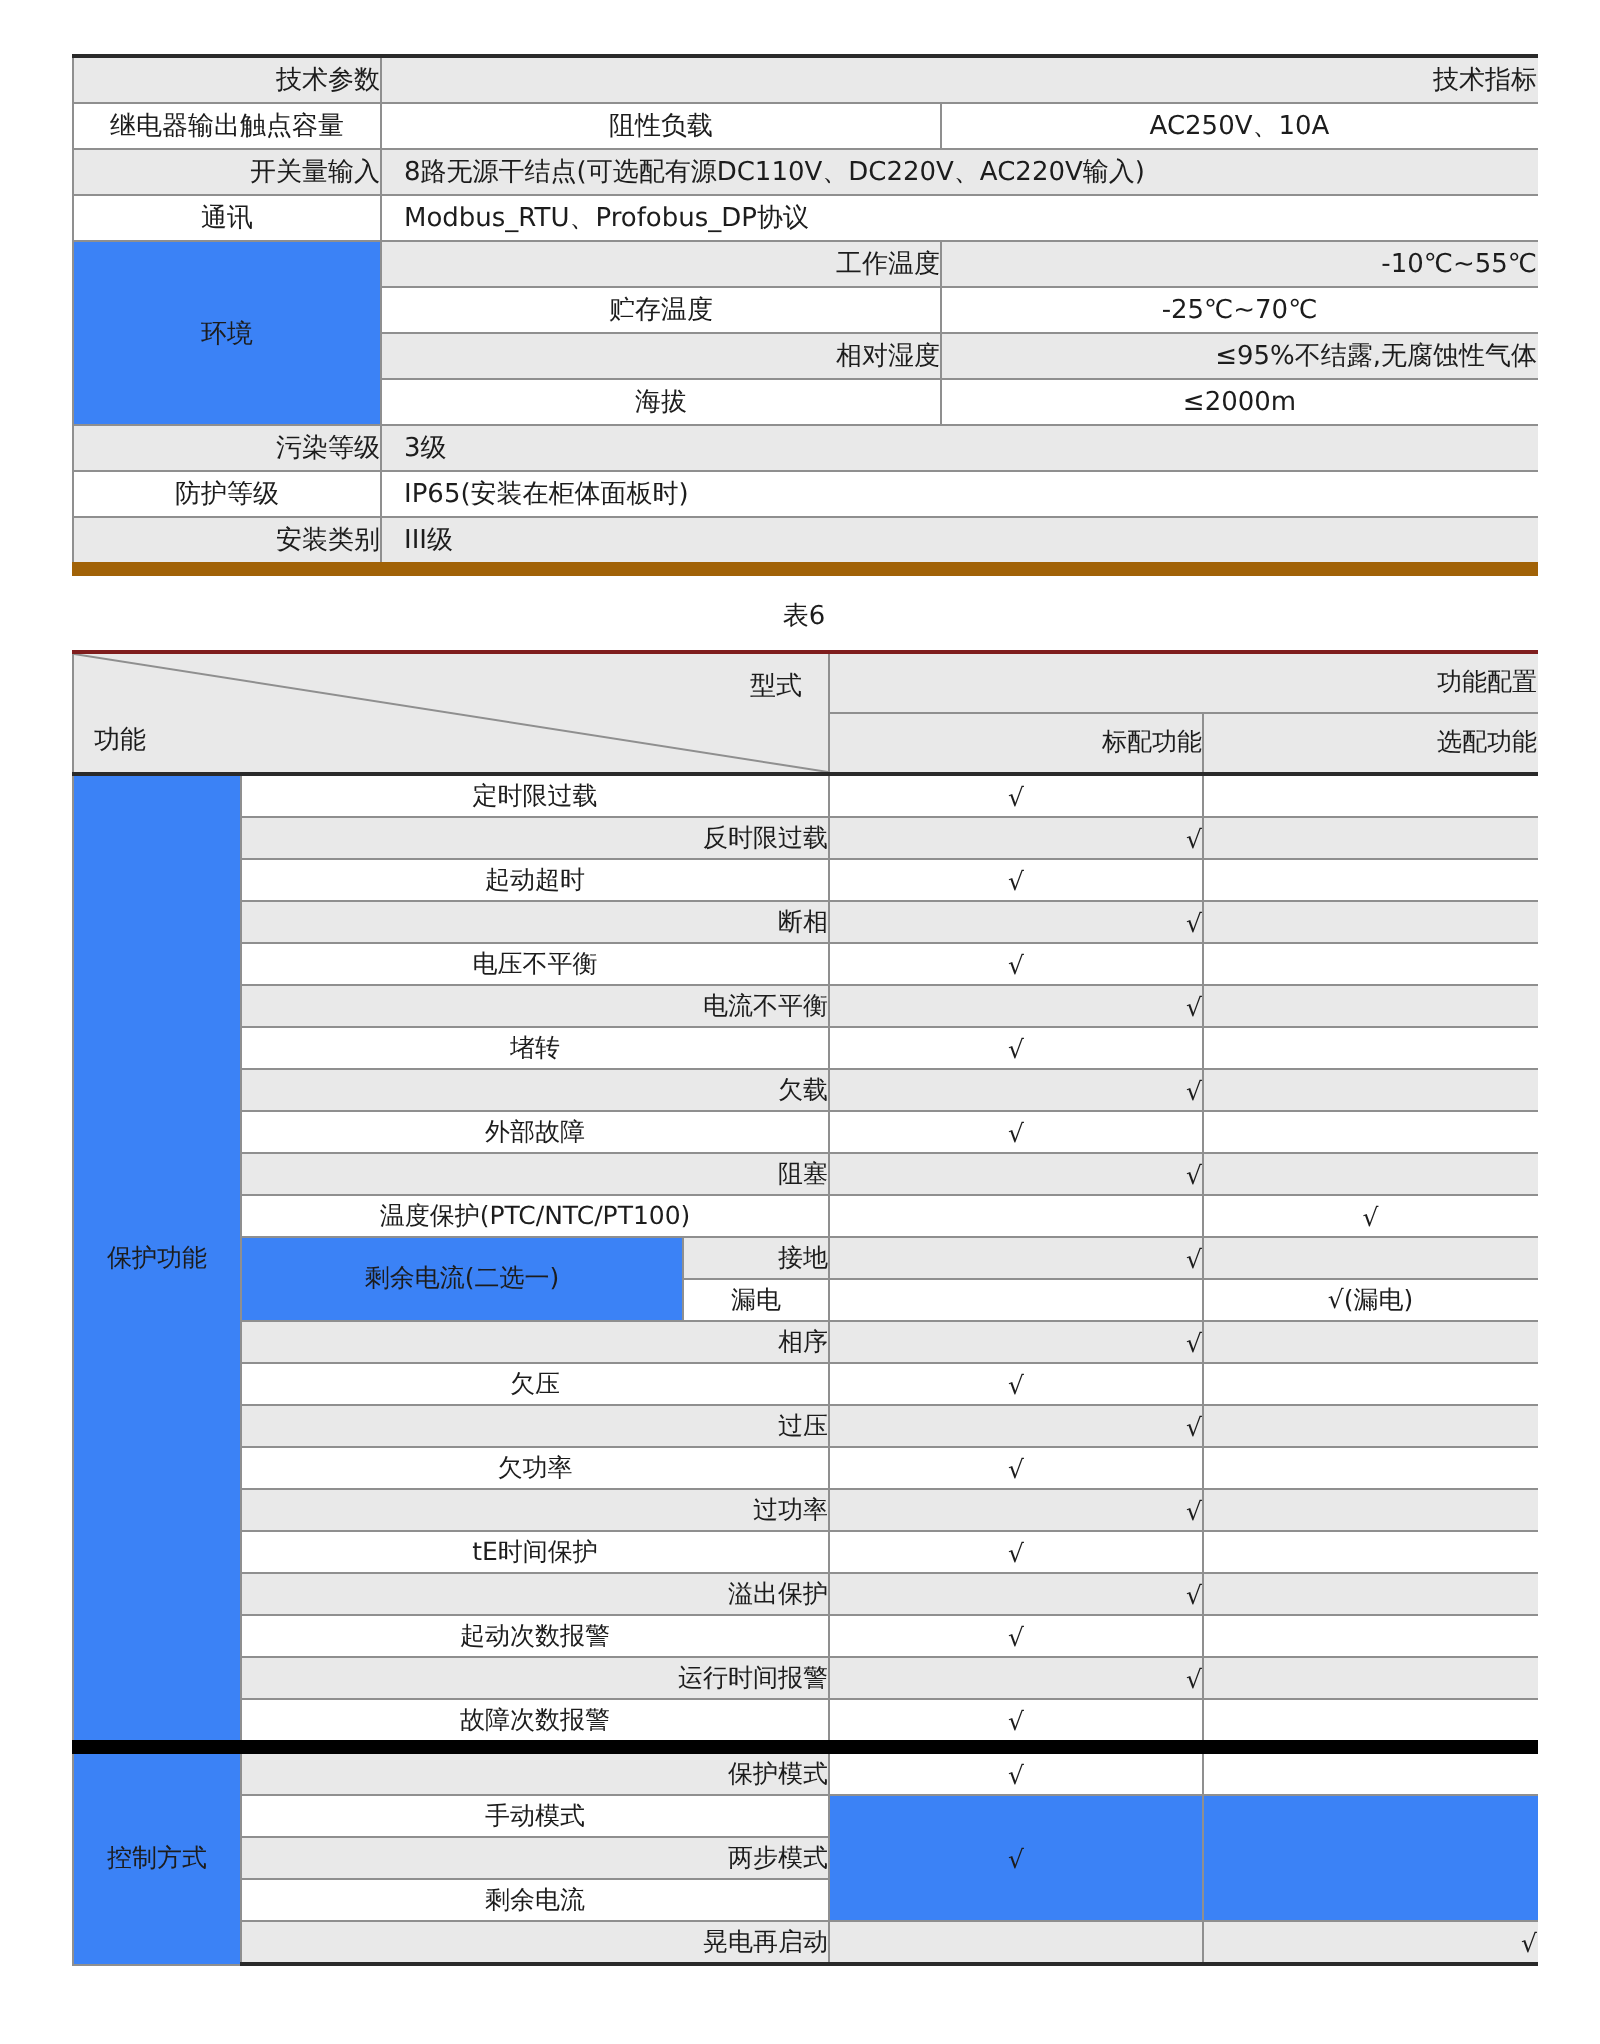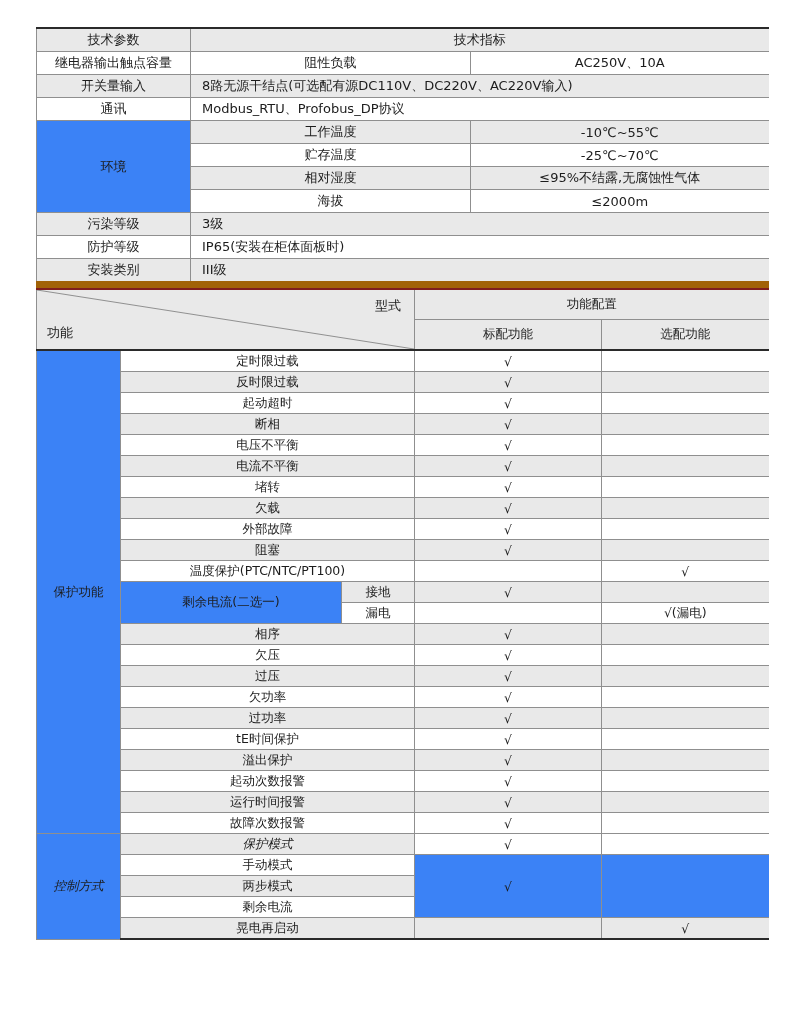--- a/index.html
+++ b/index.html
@@ -13,37 +13,37 @@
   table{border-collapse:collapse;table-layout:fixed;width:732px;}
   td{
     border:1px solid #8f8f8f;
     font-size:13px;
     text-align:center;
     vertical-align:middle;
     padding:0;
     overflow:hidden;
     white-space:nowrap;
   }
-  td.g{background:#e9e9e9;}
+  td.g{background:#e9e9e9;text-align:right;}
   td.left{text-align:left;padding-left:11px;}
   td.grp{background:#3b82f6;}
   
   .spec td{height:22px;}
   .spec tr:first-child td{border-top:2px solid #2a2a2a;}
   .spec tr:last-child td{border-bottom:7px solid #a16207;}
   .spec td:last-child{border-right:none;}
   
   .fn td{height:20px;font-size:12.5px;}
   .fn td:last-child{border-right:none;}
   .fn thead td{height:29px;}
   .fn thead tr:first-child td{border-top:2px solid #7f1d1d;}
   .fn thead tr:last-child td{border-bottom:2px solid #2a2a2a;}
   .fn td.corner{border-bottom:2px solid #2a2a2a;}
   .fn tbody tr:last-child td{border-bottom:2px solid #2a2a2a;}
-  .fn td.sec{border-top:1px solid #000000;font-style:italic;}
+  .fn td.sec{border-top:7px solid #000000;}
   .corner{position:relative;background:#e9e9e9;padding:0;}
   .corner svg{position:absolute;left:0;top:0;width:100%;height:100%;display:block;}
   .corner .c-top{position:absolute;top:7px;right:13px;font-size:13px;}
   .corner .c-bottom{position:absolute;bottom:7px;left:10px;font-size:13px;}
   .intro{font-size:13px;margin:29px 0 0 0;}
   .caption{font-size:13px;text-align:center;width:732px;margin:11px 0 8px 0;}
 </style>
 </head>
 <body>
 
@@ -98,20 +98,21 @@
           <td>防护等级</td>
           <td class="left" colspan="2">IP65(安装在柜体面板时)</td>
         </tr>
         <tr>
           <td class="g">安装类别</td>
           <td class="g left" colspan="2">III级</td>
         </tr>
       </tbody>
   </table>
 
+  <div class="caption">表6</div>
 
   <table class="fn">
     <colgroup>
         <col style="width:84px">
         <col style="width:221px">
         <col style="width:73px">
         <col style="width:187px">
         <col style="width:167px">
       </colgroup>
     <thead>

